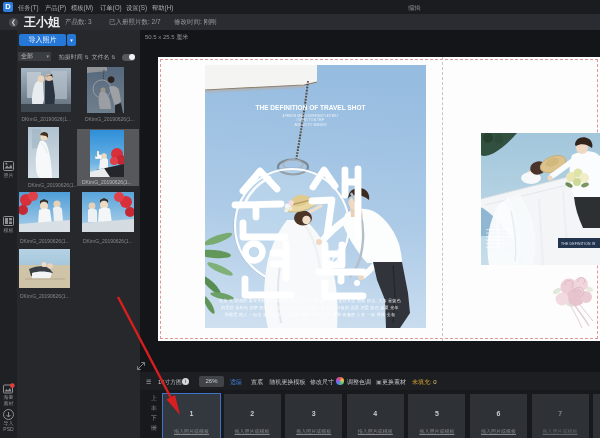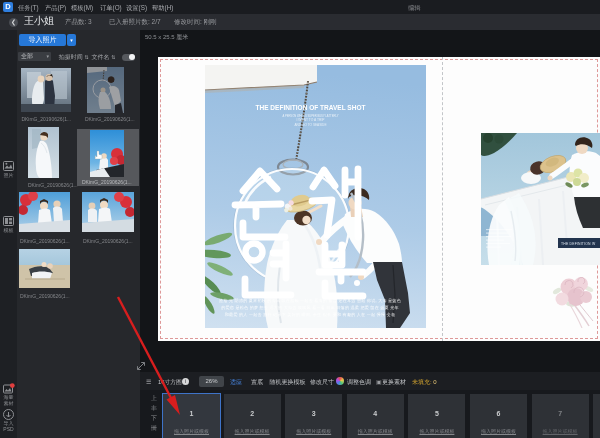--- a/index.html
+++ b/index.html
@@ -5,21 +5,21 @@
 html,body{margin:0;padding:0;}
 body{width:600px;height:438px;overflow:hidden;background:#131518;font-family:"Liberation Sans",sans-serif;}
 #app{position:relative;width:600px;height:438px;overflow:hidden;}
 .abs{position:absolute;}
 #menubar{left:0;top:0;width:600px;height:14px;background:#1a1c20;}
 #menubar span{position:absolute;top:3.6px;font-size:6.3px;color:#a9abaf;}
 #logo{position:absolute;left:3px;top:2px;width:10px;height:10px;border-radius:2px;background:#2f7fe0;color:#fff;font-size:7.5px;font-weight:bold;text-align:center;line-height:10px;}
 #userbar{left:0;top:14px;width:600px;height:16px;background:#2a2c31;}
 #userbar .g{position:absolute;top:4px;font-size:6.5px;color:#97999d;}
 #backc{position:absolute;left:9px;top:3.5px;width:9px;height:9px;border-radius:50%;background:#4a4d53;color:#d6d8da;font-size:6px;text-align:center;line-height:9px;}
-#uname{position:absolute;left:24px;top:0;font-size:10px;font-weight:normal;color:#eceef0;}
+#uname{position:absolute;left:24px;top:0;font-size:12px;font-weight:bold;color:#eceef0;}
 #rail{left:0;top:30px;width:17px;height:408px;background:#1e2024;border-right:1px solid #17191c;}
 .raillab{position:absolute;left:0;width:17px;text-align:center;font-size:5px;color:#8e9094;line-height:6px;}
 #panel{left:17px;top:30px;width:123px;height:408px;background:#26282c;}
 #impbtn{position:absolute;left:2px;top:4px;width:47px;height:12px;background:#2678d8;border-radius:2px;color:#fff;font-size:7px;text-align:center;line-height:12px;}
 #impdd{position:absolute;left:50px;top:4px;width:9px;height:12px;background:#2678d8;border-radius:2px;color:#fff;font-size:5px;text-align:center;line-height:12px;}
 #fsel{position:absolute;left:1px;top:22px;width:33px;height:9px;background:#3a3d42;border-radius:1px;font-size:6px;color:#c4c6c9;line-height:9px;padding-left:3px;box-sizing:border-box;}
 #fsel i{position:absolute;right:2px;top:0;font-style:normal;font-size:5px;color:#9a9ca0;}
 .flab{position:absolute;top:23px;font-size:6px;color:#a6a8ac;}
 #toggle{position:absolute;left:105px;top:23.5px;width:13px;height:7px;border-radius:4px;background:#55585d;}
 #toggle i{position:absolute;right:.5px;top:.5px;width:6px;height:6px;border-radius:50%;background:#f2f3f4;}

